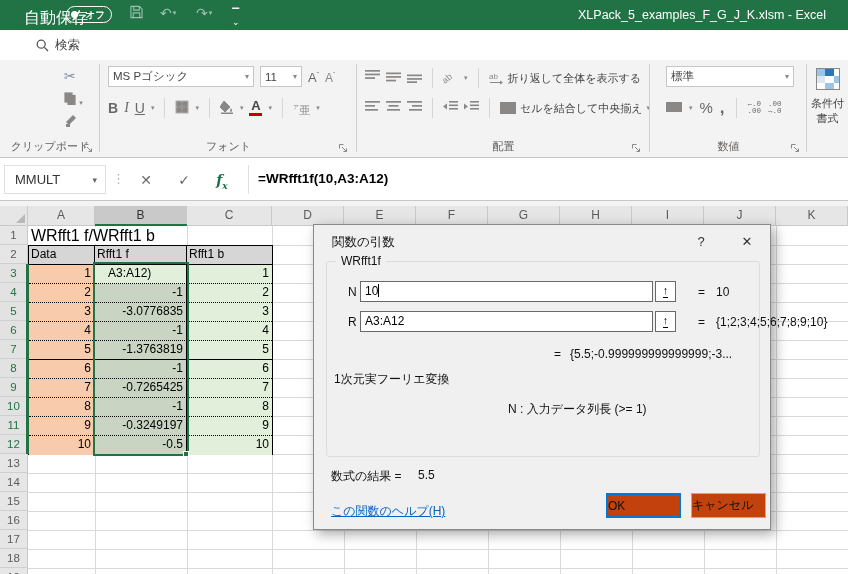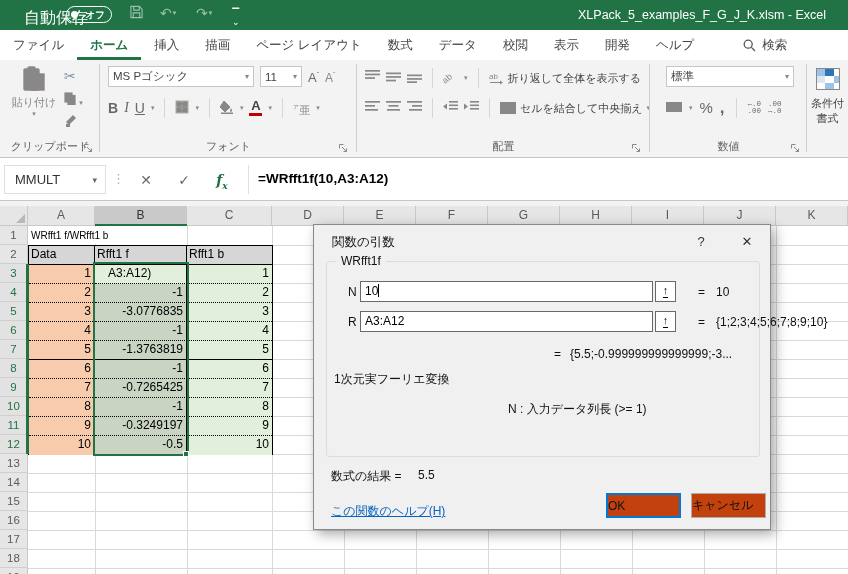--- a/index.html
+++ b/index.html
@@ -57,21 +57,21 @@
   #grid{position:absolute;left:0;top:206px;width:848px;height:368px;background:#fff;overflow:hidden}
   .corner{position:absolute;background:#e6e6e6;border-right:1px solid #c9c9c9;border-bottom:1px solid #c9c9c9}
   .corner:after{content:"";position:absolute;right:2px;bottom:2px;border-style:solid;border-width:0 0 9px 9px;border-color:transparent transparent #b8b8b8 transparent}
   .ch{position:absolute;background:#e6e6e6;border-right:1px solid #c9c9c9;border-bottom:1px solid #c9c9c9;text-align:center;font-size:12px;color:#5b5b5b;line-height:19px}
   .ch.sel{background:#c9c9c9;color:#333}
   .rh{position:absolute;background:#e6e6e6;border-right:1px solid #c9c9c9;border-bottom:1px solid #cfcfcf;text-align:center;font-size:11.5px;color:#5b5b5b;line-height:18px}
   .rh.sel{color:#217346;background:#e2e2e2}
   .gv,.gh{position:absolute;background:#d9d9d9}
   .caccent,.raccent,.selbox,.fillhandle{position:absolute}
   .caccent,.raccent{background:#217346;z-index:3}
-  .a1cell{position:absolute;background:#fff;font-size:10px;line-height:18px;padding-left:2px;white-space:nowrap;z-index:1;color:#000}
+  .a1cell{position:absolute;background:#fff;font-size:16px;line-height:18px;padding-left:2px;white-space:nowrap;z-index:1;color:#000}
   .twrap{position:absolute;border:1px solid #000;z-index:1;background:#fff}
   .tc{position:absolute;border-right:1px solid #000;border-bottom:1px dotted #000;font-size:12px;line-height:17px;text-align:right;padding-right:3px;color:#000;white-space:nowrap}
   .tc.hd{background:#d6d6d6;border-bottom:1px solid #000;text-align:left;padding-left:2px}
   .tc.solid{border-bottom:1px solid #000}
   .tc.last{border-bottom:none}
   .tc.endcol{border-right:none}
   .tc.pe{background:#f8cbad}
   .tc.sg{background:#c9d4c3}
   .tc.lg{background:#e2efda}
   .tc.ed{background:#e2efda;text-align:left;padding-left:13px}
@@ -116,54 +116,32 @@
           <path d="M3.5 13 v-5 h7 v5"></path>
         </svg>
     </span>
     <span class="qat" style="left:160px">↶<span class="mini">▾</span></span>
     <span class="qat" style="left:196px">↷<span class="mini">▾</span></span>
     <span class="qat" style="left:232px;color:#fff;font-size:9px;line-height:9px;padding-top:4px">▔<br>⌄</span>
     <span class="doc-title">XLPack_5_examples_F_G_J_K.xlsm  -  Excel</span>
   </div>
 
   <div id="tabbar">
-    <span id="tabs-dynamic" style="display:flex">
-        <span class="rtab">ファイル</span>
-        <span class="rtab active">ホーム</span>
-        <span class="rtab">挿入</span>
-        <span class="rtab">描画</span>
-        <span class="rtab">ページ レイアウト</span>
-        <span class="rtab">数式</span>
-        <span class="rtab">データ</span>
-        <span class="rtab">校閲</span>
-        <span class="rtab">表示</span>
-        <span class="rtab">開発</span>
-        <span class="rtab">ヘルプ</span>
-      </span>
     <span id="searchtab">
       <svg width="13" height="13" viewBox="0 0 13 13" fill="none" stroke="#555" stroke-width="1.3">
           <circle cx="5.2" cy="5.2" r="4"></circle>
           <line x1="8.4" y1="8.4" x2="12" y2="12"></line>
         </svg>
       <span>検索</span>
     </span>
   </div>
 
   <div id="ribbon">
 
     <div class="rgroup" style="left:0;width:100px">
-      <div class="abs" style="left:10px;top:6px;width:48px;text-align:center">
-        <svg class="ic" width="22" height="26" viewBox="0 0 22 26" fill="none" stroke="#8a8886" stroke-width="1.4">
-            <rect x="1" y="3" width="15" height="21" rx="1"></rect>
-            <rect x="5" y="1" width="7" height="4" rx="1" fill="#c8c6c4"></rect>
-            <rect x="8" y="8" width="13" height="16" fill="#fff"></rect>
-          </svg>
-        <div class="riblabel" style="color:#8a8886">貼り付け</div>
-        <div class="car2">▾</div>
-      </div>
       <div class="abs" style="left:64px;top:8px"><span class="ribicon" style="color:#7a8ca3">✂</span></div>
       <div class="abs" style="left:64px;top:32px">
         <svg class="ic" width="12" height="13" viewBox="0 0 12 13" fill="none" stroke="#8a8886" stroke-width="1.2">
             <rect x="1" y="1" width="7" height="9"></rect>
             <rect x="4" y="3.5" width="7" height="9" fill="#f3f3f3"></rect>
           </svg>
         <span class="car2">▾</span>
       </div>
       <div class="abs" style="left:64px;top:54px">
         <svg class="ic" width="13" height="13" viewBox="0 0 13 13">

